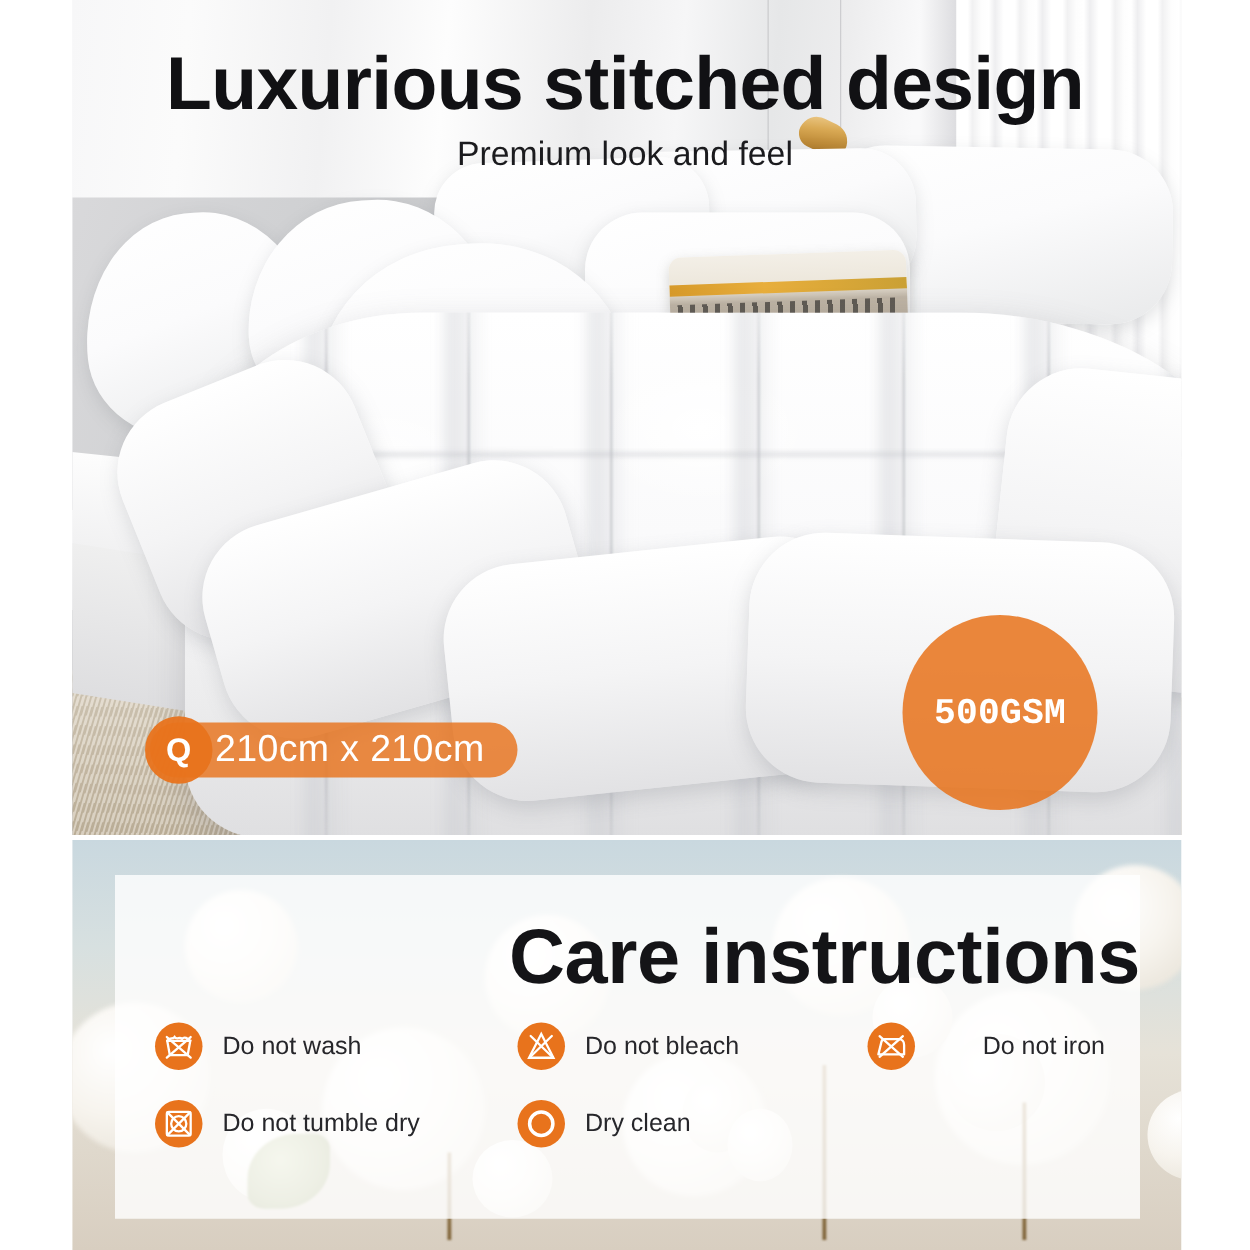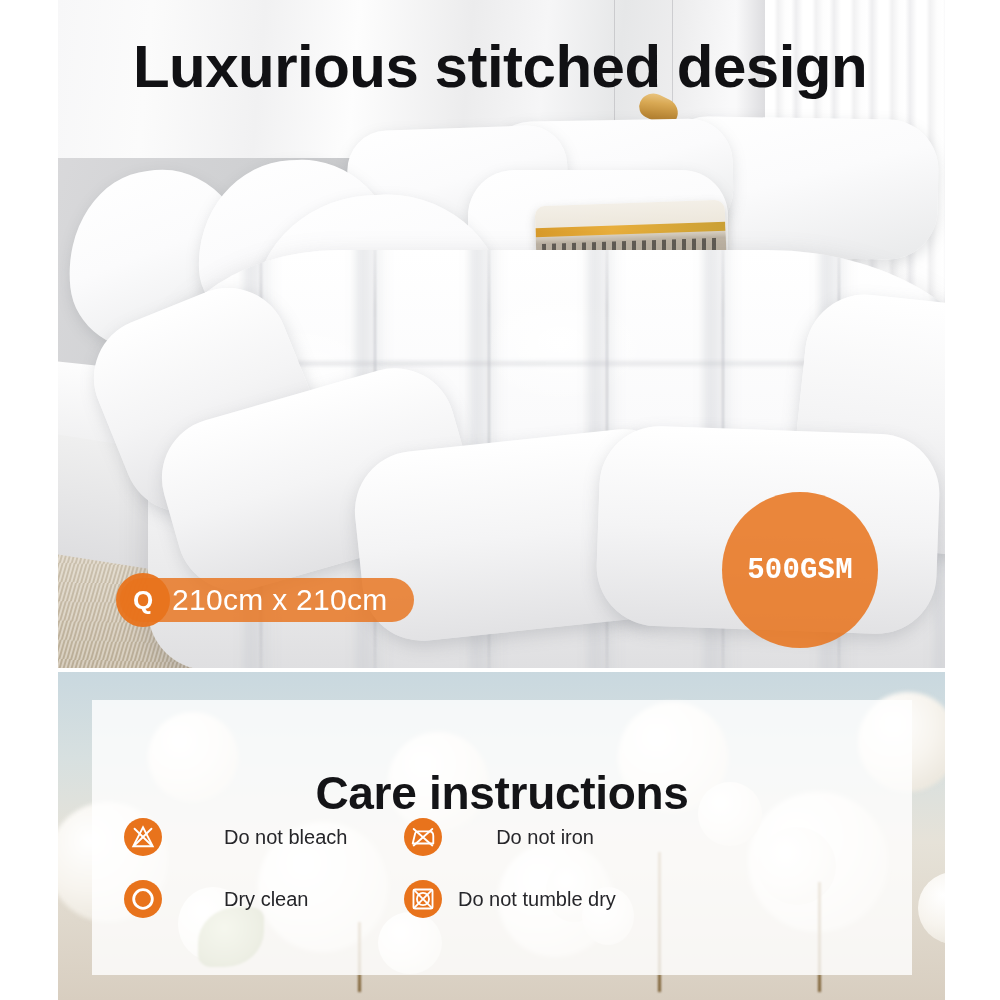--- a/index.html
+++ b/index.html
@@ -282,31 +282,31 @@
 
   
   .care-card {
     position: absolute; left: 34px; top: 28px;
     width: 820px; height: 275px;
     background: rgba(255,255,255,.80);
   }
 
   .care-title {
     position: absolute; left: 0; top: 30px; width: 100%;
-    text-align: center;
-    font-size: 46px; font-weight: 700; color: #141417; letter-spacing: -.3px; margin-top: 36px;
+    text-align: right;
+    font-size: 62px; font-weight: 700; color: #141417; letter-spacing: -.3px;
   }
 
   .care-grid {
     position: absolute; left: 32px; top: 118px; width: 760px;
   }
   .care-row { display: flex; margin-bottom: 24px; }
   .care-item { display: flex; align-items: center; }
   .care-item.c1 { width: 290px; }
-  .care-item.c2 { width: 280px; gap: 46px; }
+  .care-item.c2 { width: 280px; }
   .care-item.c3 { width: 190px; justify-content: space-between; }
   .care-icon {
     width: 38px; height: 38px; border-radius: 50%;
     background: #e8731c;
     display: flex; align-items: center; justify-content: center;
     flex: 0 0 38px;
   }
   .care-label {
     margin-left: 16px; font-size: 20px; color: #26262a; font-weight: 400;
     white-space: nowrap;
@@ -376,20 +376,21 @@
     </div>
 
     <div class="quilt-fold f5"></div>
     <div class="quilt-fold f4"></div>
     <div class="quilt-fold f1"></div>
     <div class="quilt-fold f2"></div>
     <div class="quilt-fold f3"></div>
   </div>
 
   <div class="headline">Luxurious stitched design</div>
+  <div class="subhead">Premium look and feel</div>
 
   <div class="gsm-badge">
     <span class="gsm-text">500GSM</span>
   </div>
 
   <div class="size-pill">
     <span class="size-q">Q</span>
     <span class="size-text">210cm x 210cm</span>
   </div>
 
@@ -419,20 +420,31 @@
     <div class="stem" style="left:760px; top:210px; height:110px;"></div>
     <div class="stem" style="left:300px; top:250px; height:70px;"></div>
 
     <div class="care-card">
       <div class="care-title">Care instructions</div>
 
       <div class="care-grid">
 
         <div class="care-row">
 
+          <div class="care-item c1">
+            <span class="care-icon">
+              <svg width="26" height="26" viewBox="0 0 24 24" fill="none" stroke="#ffffff" stroke-width="1.7" stroke-linecap="round">
+                <path d="M3.5 8 L20.5 8 L18.6 18.5 L5.4 18.5 Z"></path>
+                <path d="M3.5 8 C5.5 4.6, 7.2 7.6, 9 5.2 C10.6 7.6, 12.6 4.6, 14.4 6.6 C16.2 4.4, 18.6 6.2, 20.5 8"></path>
+                <path d="M3.2 5.2 L20.8 20.4"></path>
+                <path d="M20.8 5.2 L3.2 20.4"></path>
+              </svg>
+            </span>
+            <span class="care-label">Do not wash</span>
+          </div>
 
           <div class="care-item c2">
             <span class="care-icon">
               <svg width="26" height="26" viewBox="0 0 24 24" fill="none" stroke="#ffffff" stroke-width="1.7" stroke-linecap="round">
                 <path d="M12 3 L21 20.5 L3 20.5 Z"></path>
                 <path d="M4.2 4.4 L19.8 19.6"></path>
                 <path d="M19.8 4.4 L4.2 19.6"></path>
               </svg>
             </span>
             <span class="care-label">Do not bleach</span>
@@ -445,41 +457,41 @@
                 <path d="M3.4 4.6 L20.6 19.8"></path>
                 <path d="M20.6 4.6 L3.4 19.8"></path>
               </svg>
             </span>
             <span class="care-label">Do not iron</span>
           </div>
 
         </div>
 
         <div class="care-row">
-
-          <div class="care-item c2">
-            <span class="care-icon">
-              <svg width="26" height="26" viewBox="0 0 24 24" fill="none" stroke="#ffffff" stroke-width="2.6">
-                <circle cx="12" cy="12" r="8.6"></circle>
-              </svg>
-            </span>
-            <span class="care-label">Dry clean</span>
-          </div>
 
           <div class="care-item c1">
             <span class="care-icon">
               <svg width="26" height="26" viewBox="0 0 24 24" fill="none" stroke="#ffffff" stroke-width="1.7" stroke-linecap="round">
                 <rect x="3.2" y="3.2" width="17.6" height="17.6" rx="1.6"></rect>
                 <circle cx="12" cy="12" r="5.6"></circle>
                 <path d="M3.6 3.6 L20.4 20.4"></path>
                 <path d="M20.4 3.6 L3.6 20.4"></path>
               </svg>
             </span>
             <span class="care-label">Do not tumble dry</span>
           </div>
 
+          <div class="care-item c2">
+            <span class="care-icon">
+              <svg width="26" height="26" viewBox="0 0 24 24" fill="none" stroke="#ffffff" stroke-width="2.6">
+                <circle cx="12" cy="12" r="8.6"></circle>
+              </svg>
+            </span>
+            <span class="care-label">Dry clean</span>
+          </div>
+
         </div>
 
       </div>
     </div>
   </div>
 
 </div>
 
 </body></html>

